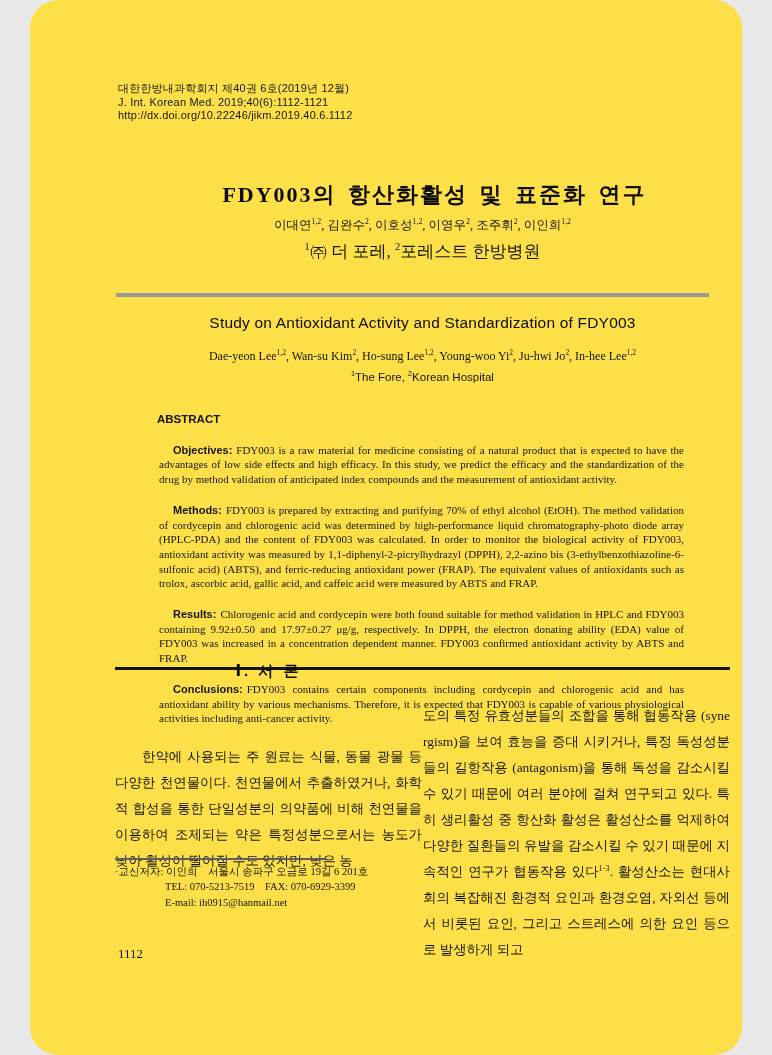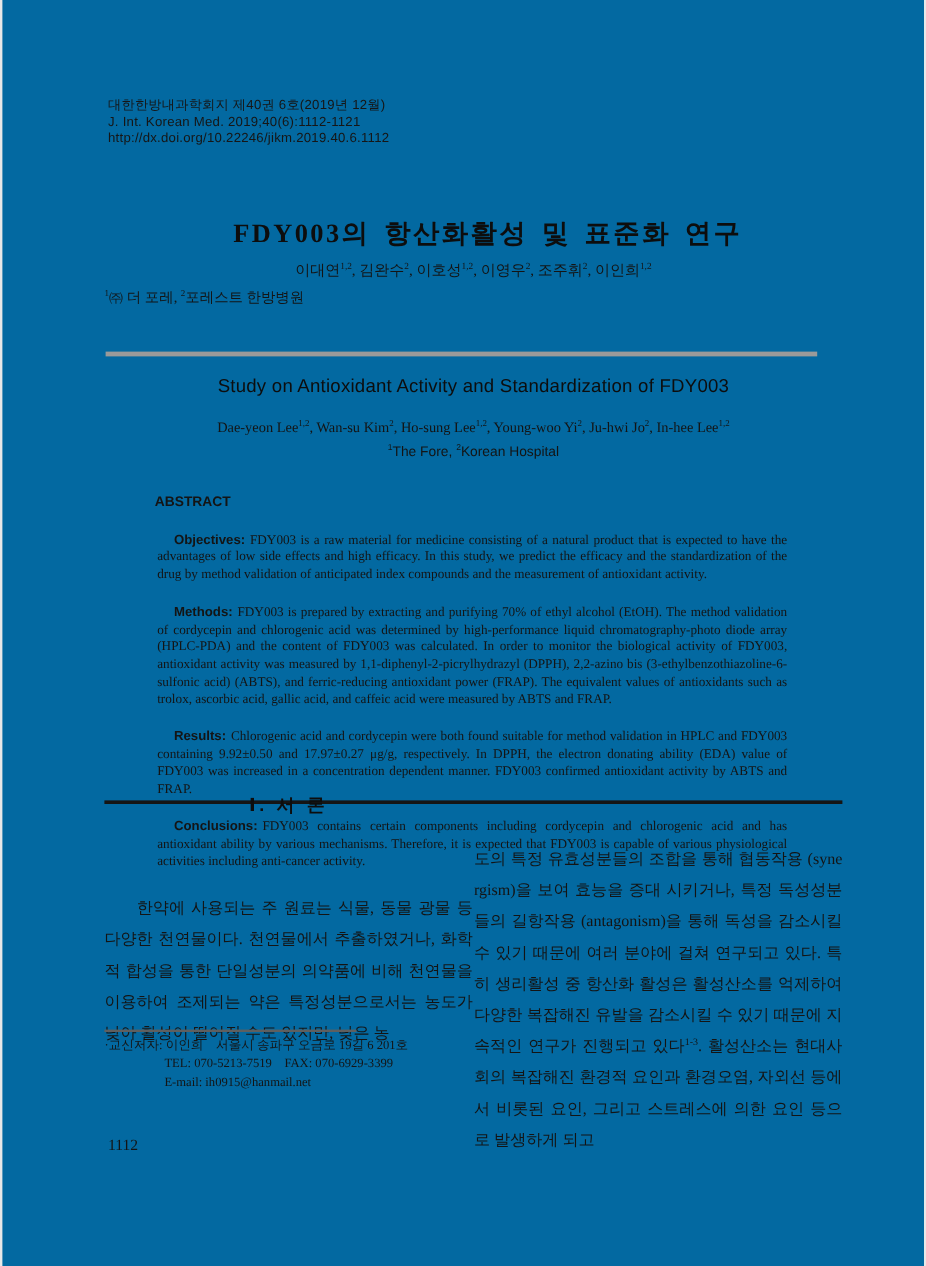--- a/index.html
+++ b/index.html
@@ -1,24 +1,25 @@
 <!DOCTYPE html>
 <html><head>
 <meta charset="utf-8">
 <style>
   html, body { margin: 0; padding: 0; background: #e8e8e8; }
   .page {
     position: relative;
-    width: 768px;
+    width: 712px;
     height: 1055px;
     margin: 0 auto;
-    background: #0369a1;
+    background: #fde047;
     overflow: hidden;
     color: #111;
     font-family: "Liberation Serif", "DejaVu Serif", serif;
+    border-radius: 28px;
   }
   .sans { font-family: "Liberation Sans", "DejaVu Sans", sans-serif; }
   sup {
     font-size: 0.62em;
     vertical-align: super;
     line-height: 0;
   }
 
   
   .journal-header {
@@ -51,22 +52,22 @@
     width: 615px;
     text-align: center;
     font-size: 12.5px;
     color: #141414;
   }
   .affils-kr {
     position: absolute;
     left: 85px;
     top: 240px;
     width: 615px;
-    text-align: left;
-    font-size: 12px;
+    text-align: center;
+    font-size: 17px;
     color: #141414;
   }
 
   .rule-gray {
     position: absolute;
     left: 86px;
     top: 293px;
     width: 593px;
     height: 4px;
     background: #9a9a9a;
@@ -251,21 +252,21 @@
     <p class="abs-p"><span class="abs-label">Results:</span><span>Chlorogenic acid and cordycepin were both found suitable for method validation in HPLC and FDY003 containing 9.92±0.50 and 17.97±0.27 μg/g, respectively. In DPPH, the electron donating ability (EDA) value of FDY003 was increased in a concentration dependent manner. FDY003 confirmed antioxidant activity by ABTS and FRAP.</span></p>
     <p class="abs-p"><span class="abs-label">Conclusions:</span><span>FDY003 contains certain components including cordycepin and chlorogenic acid and has antioxidant ability by various mechanisms. Therefore, it is expected that FDY003 is capable of various physiological activities including anti-cancer activity.</span></p>
   </div>
 
   <div class="rule-black"></div>
 
   <div class="section-heading">Ⅰ. 서 론</div>
 
   <div class="col-para left-para">한약에 사용되는 주 원료는 식물, 동물 광물 등 다양한 천연물이다. 천연물에서 추출하였거나, 화학적 합성을 통한 단일성분의 의약품에 비해 천연물을 이용하여 조제되는 약은 특정성분으로서는 농도가 낮아 활성이 떨어질 수도 있지만, 낮은 농</div>
 
-  <div class="col-para right-para"><span>도의 특정 유효성분들의 조합을 통해 협동작용 (synergism)을 보여 효능을 증대 시키거나, 특정 독성성분들의 길항작용 (antagonism)을 통해 독성을 감소시킬 수 있기 때문에 여러 분야에 걸쳐 연구되고 있다. 특히 생리활성 중 항산화 활성은 활성산소를 억제하여 다양한 복잡해진 유발을 감소시킬 수 있기 때문에 지속적인 연구가 진행되고 있다</span><sup>1-3</sup><span>. 활성산소는 현대사회의 복잡해진 환경적 요인과 환경오염, 자외선 등에서 비롯된 요인, 그리고 스트레스에 의한 요인 등으로 발생하게 되고</span></div>
+  <div class="col-para right-para"><span>도의 특정 유효성분들의 조합을 통해 협동작용 (synergism)을 보여 효능을 증대 시키거나, 특정 독성성분들의 길항작용 (antagonism)을 통해 독성을 감소시킬 수 있기 때문에 여러 분야에 걸쳐 연구되고 있다. 특히 생리활성 중 항산화 활성은 활성산소를 억제하여 다양한 질환들의 유발을 감소시킬 수 있기 때문에 지속적인 연구가 협동작용 있다</span><sup>1-3</sup><span>. 활성산소는 현대사회의 복잡해진 환경적 요인과 환경오염, 자외선 등에서 비롯된 요인, 그리고 스트레스에 의한 요인 등으로 발생하게 되고</span></div>
 
   <div class="footnote">
     <div class="footnote-sep"></div>
     <div class="fn-line">·교신저자: 이인희    서울시 송파구 오금로 19길 6 201호</div>
     <div class="fn-line fn-indent">TEL: 070-5213-7519    FAX: 070-6929-3399</div>
     <div class="fn-line fn-indent">E-mail: ih0915@hanmail.net</div>
   </div>
 
   <div class="page-number">1112</div>
 

